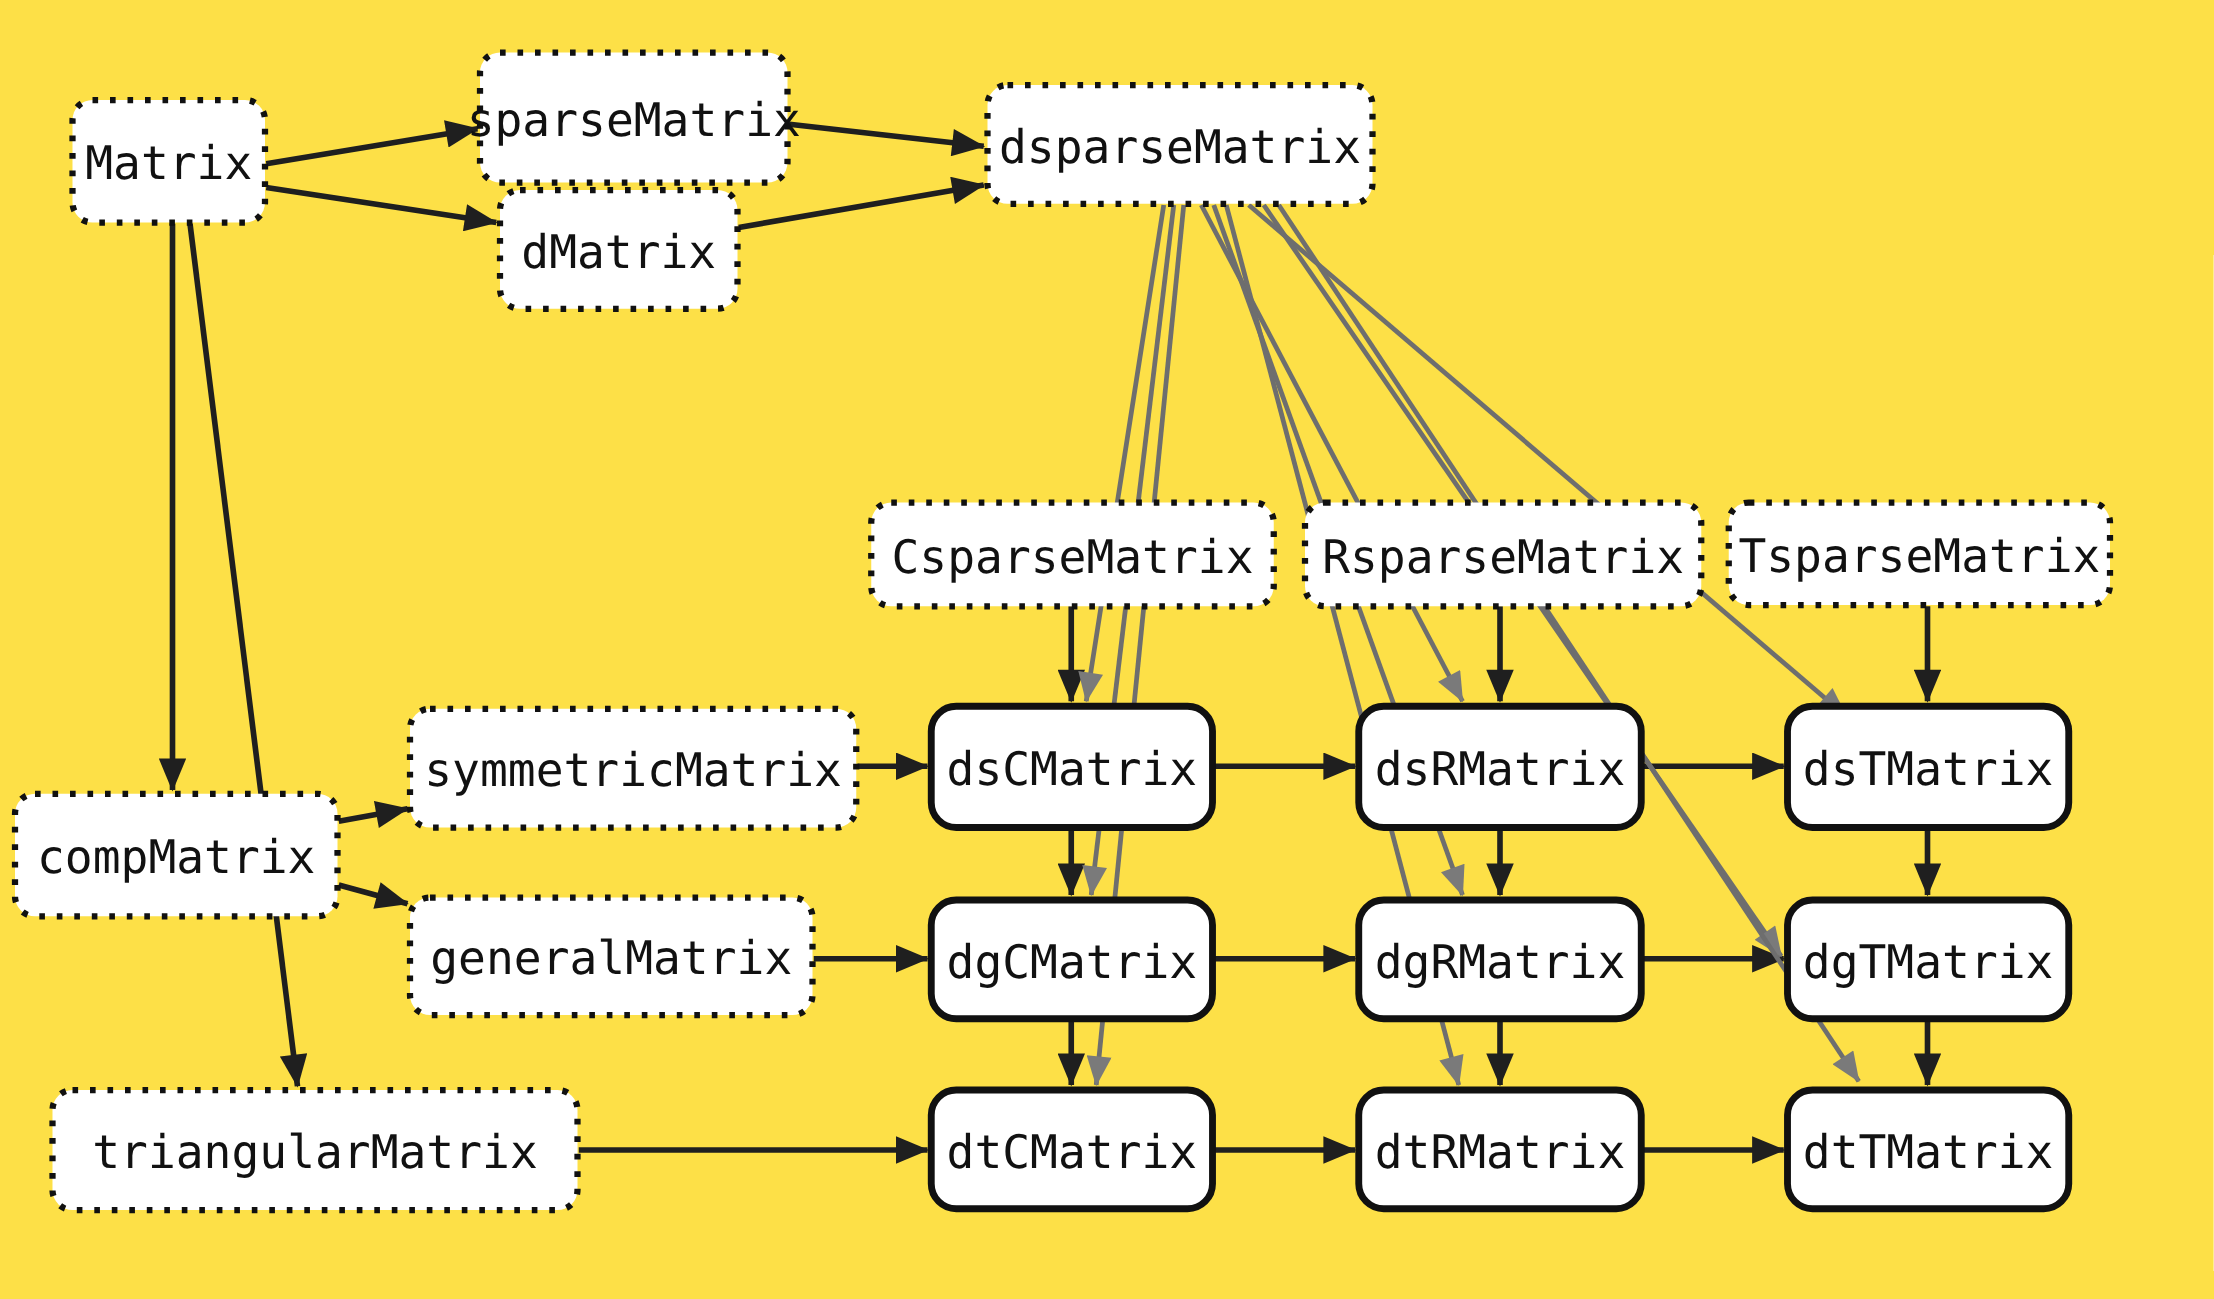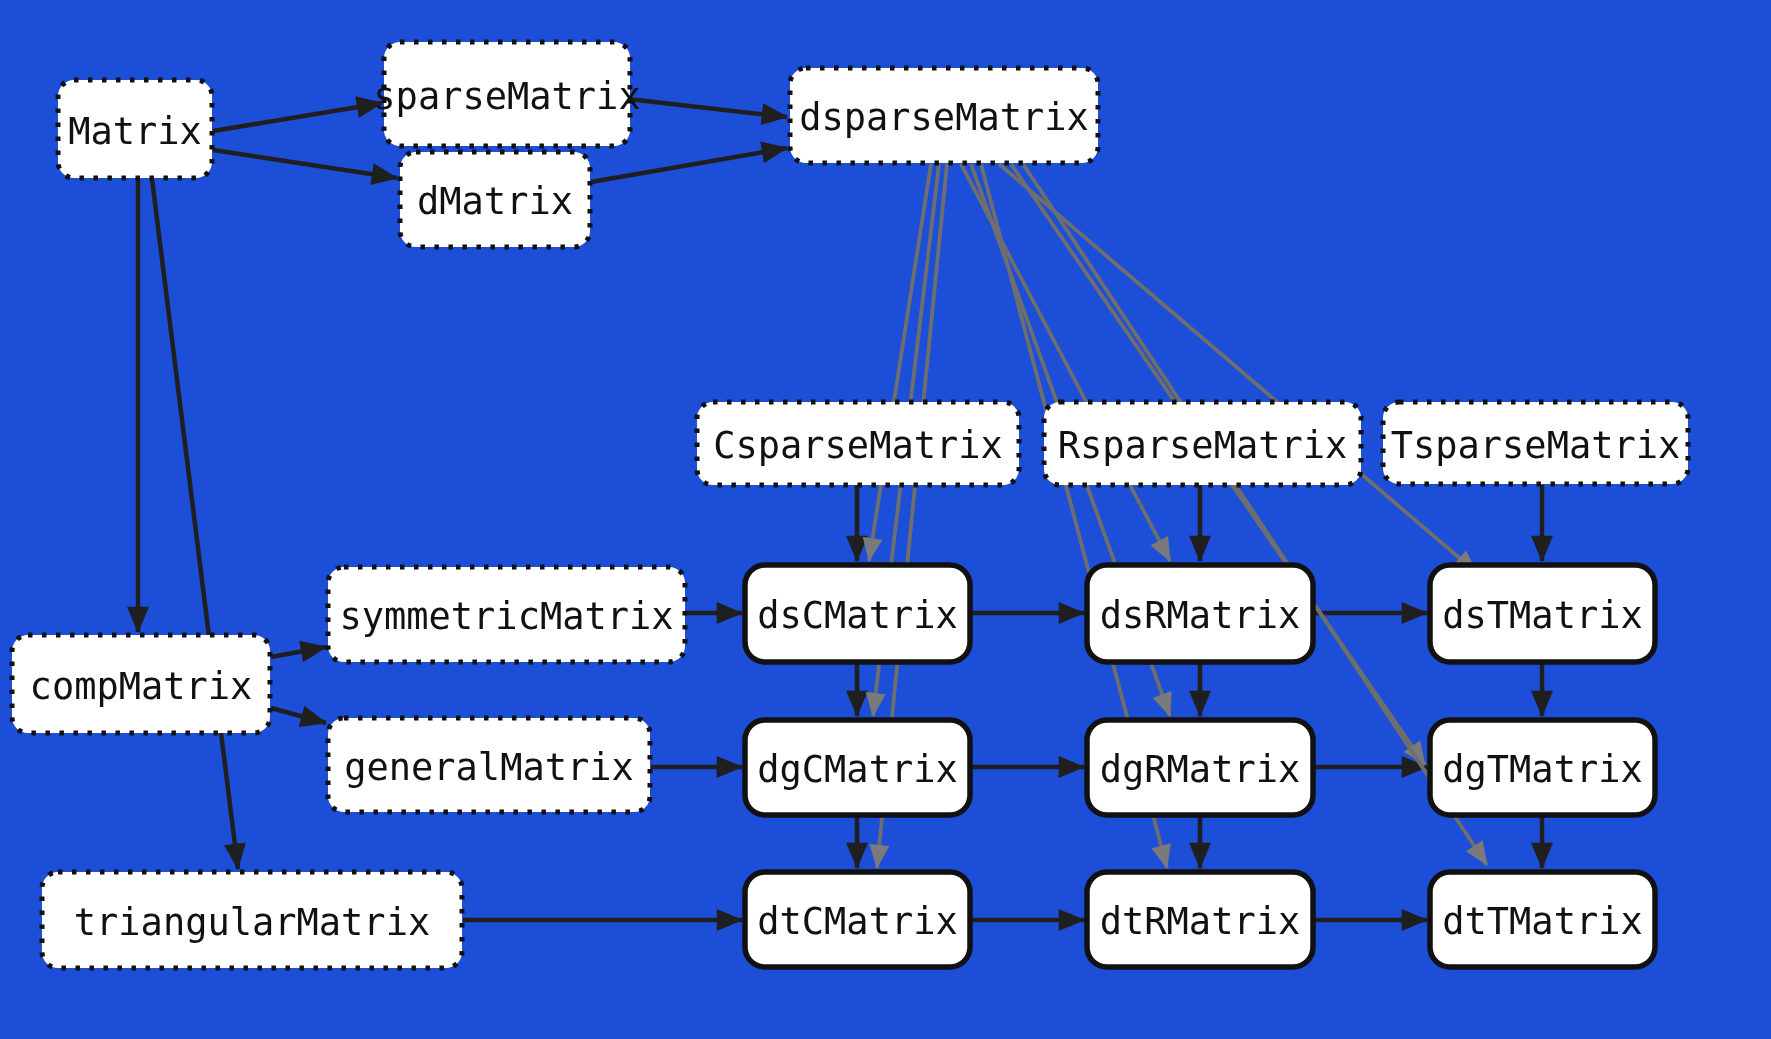--- a/index.html
+++ b/index.html
@@ -5,21 +5,21 @@
   html, body {
     margin: 0;
     padding: 0;
     background: #ffffff;
     font-family: "DejaVu Sans Mono", "Liberation Mono", monospace;
   }
   #stage {
     position: relative;
     width: 1771px;
     height: 1039px;
-    background: #1d4ed8;
+    background: #fde047;
     overflow: hidden;
   }
   svg { display: block; }
   .edge-black {
     stroke: #1f1f1f;
     stroke-width: 4.5;
     fill: none;
   }
   .edge-gray {
     stroke: #6e6e6e;

